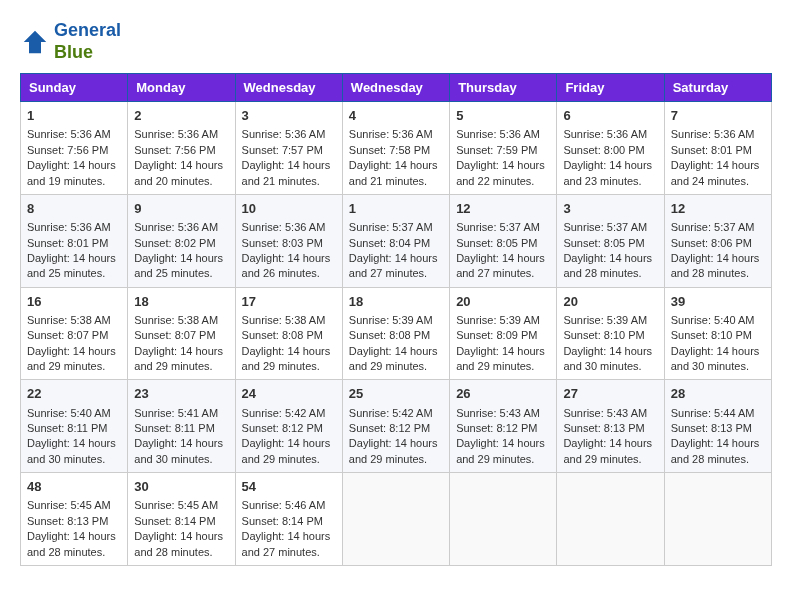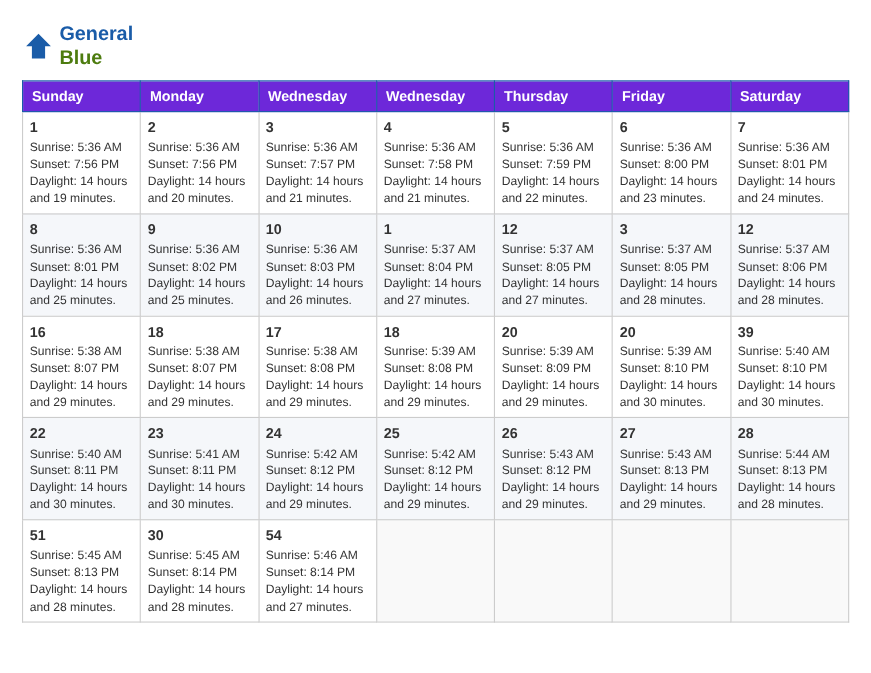--- a/index.html
+++ b/index.html
@@ -145,21 +145,21 @@
       <tr>
         <td><span class="day-num">22</span>Sunrise: 5:40 AM<br>Sunset: 8:11 PM<br>Daylight: 14 hours and 30 minutes.</td>
         <td><span class="day-num">23</span>Sunrise: 5:41 AM<br>Sunset: 8:11 PM<br>Daylight: 14 hours and 30 minutes.</td>
         <td><span class="day-num">24</span>Sunrise: 5:42 AM<br>Sunset: 8:12 PM<br>Daylight: 14 hours and 29 minutes.</td>
         <td><span class="day-num">25</span>Sunrise: 5:42 AM<br>Sunset: 8:12 PM<br>Daylight: 14 hours and 29 minutes.</td>
         <td><span class="day-num">26</span>Sunrise: 5:43 AM<br>Sunset: 8:12 PM<br>Daylight: 14 hours and 29 minutes.</td>
         <td><span class="day-num">27</span>Sunrise: 5:43 AM<br>Sunset: 8:13 PM<br>Daylight: 14 hours and 29 minutes.</td>
         <td><span class="day-num">28</span>Sunrise: 5:44 AM<br>Sunset: 8:13 PM<br>Daylight: 14 hours and 28 minutes.</td>
       </tr>
       <tr>
-        <td><span class="day-num">51</span>Sunrise: 5:45 AM<br>Sunset: 8:13 PM<br>Daylight: 14 hours and 28 minutes.</td>
+        <td><span class="day-num">48</span>Sunrise: 5:45 AM<br>Sunset: 8:13 PM<br>Daylight: 14 hours and 28 minutes.</td>
         <td><span class="day-num">30</span>Sunrise: 5:45 AM<br>Sunset: 8:14 PM<br>Daylight: 14 hours and 28 minutes.</td>
         <td><span class="day-num">54</span>Sunrise: 5:46 AM<br>Sunset: 8:14 PM<br>Daylight: 14 hours and 27 minutes.</td>
         <td class="empty-cell"></td>
         <td class="empty-cell"></td>
         <td class="empty-cell"></td>
         <td class="empty-cell"></td>
       </tr>
     </tbody>
 </table>
 

